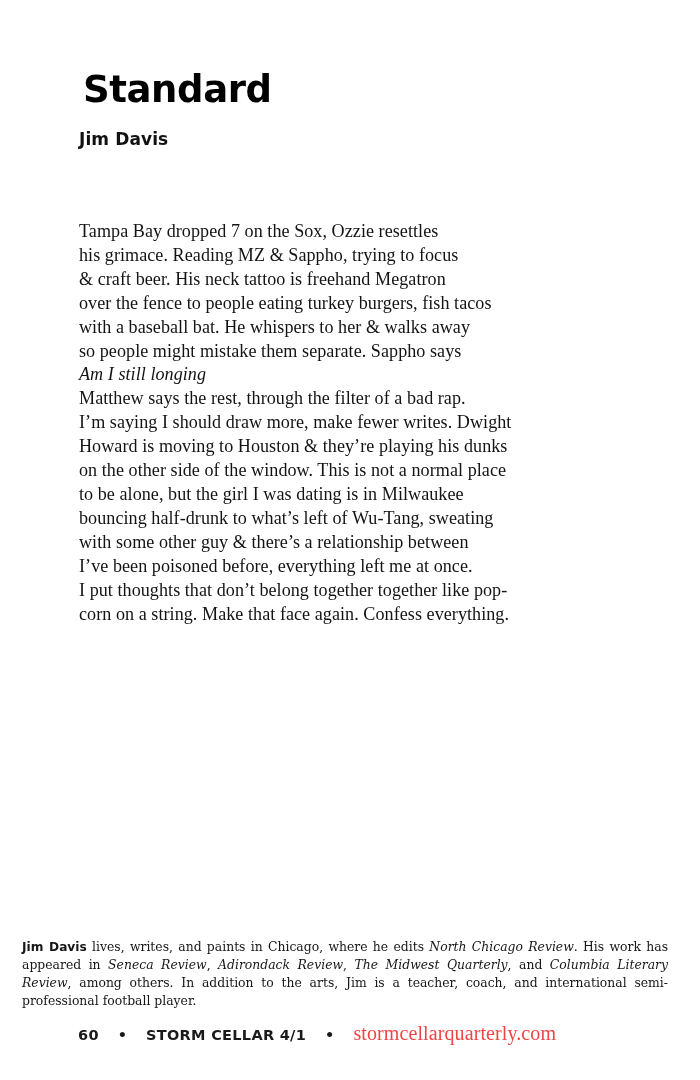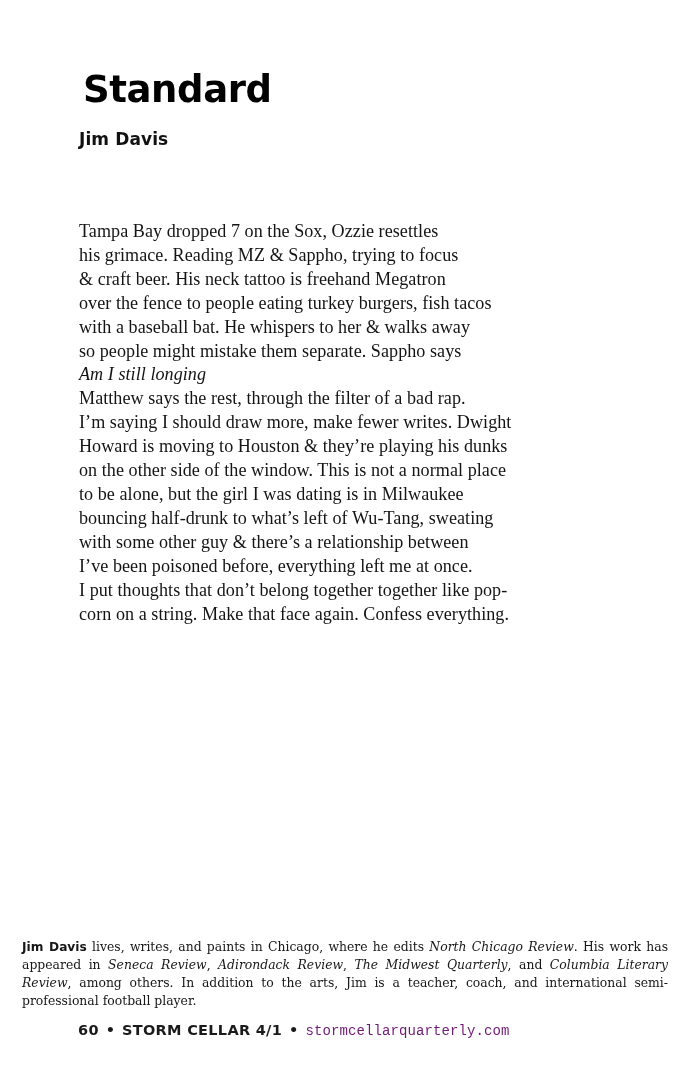--- a/index.html
+++ b/index.html
@@ -93,41 +93,41 @@
     font-style: italic;
   }
 
   
   .page-footer {
     position: absolute;
     left: 78px;
     top: 1022px;
     display: flex;
     align-items: baseline;
-    gap: 0;
+    gap: 12px;
     white-space: pre;
   }
   .footer-issue {
     font-family: "DejaVu Sans", sans-serif;
     font-weight: 700;
     font-size: 14.5px;
     color: #1a1a1a;
     letter-spacing: 0.3px;
   }
   .footer-sep {
     font-family: "DejaVu Sans", sans-serif;
     font-weight: 700;
     font-size: 14.5px;
     color: #1a1a1a;
     padding: 0 7px;
   }
   .footer-url {
-    font-family: Liberation Mono, monospace;
-    font-size: 14px;
-    color: #701a75;
+    font-family: Liberation Serif, serif;
+    font-size: 20px;
+    color: #ef4444;
     letter-spacing: 0.1px;
   }
 </style>
 </head>
 <body>
 
 <div class="page">
 
   <div class="title-block">
     <h1 class="poem-title">Standard</h1>

